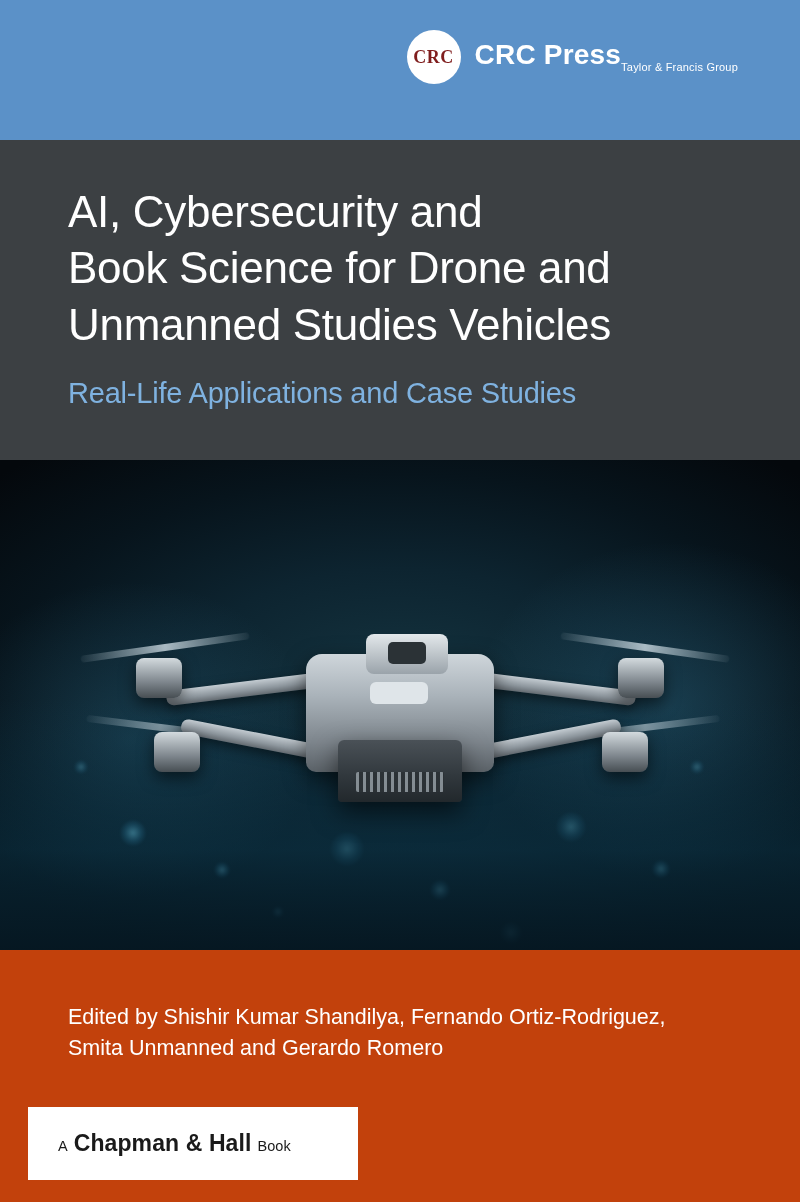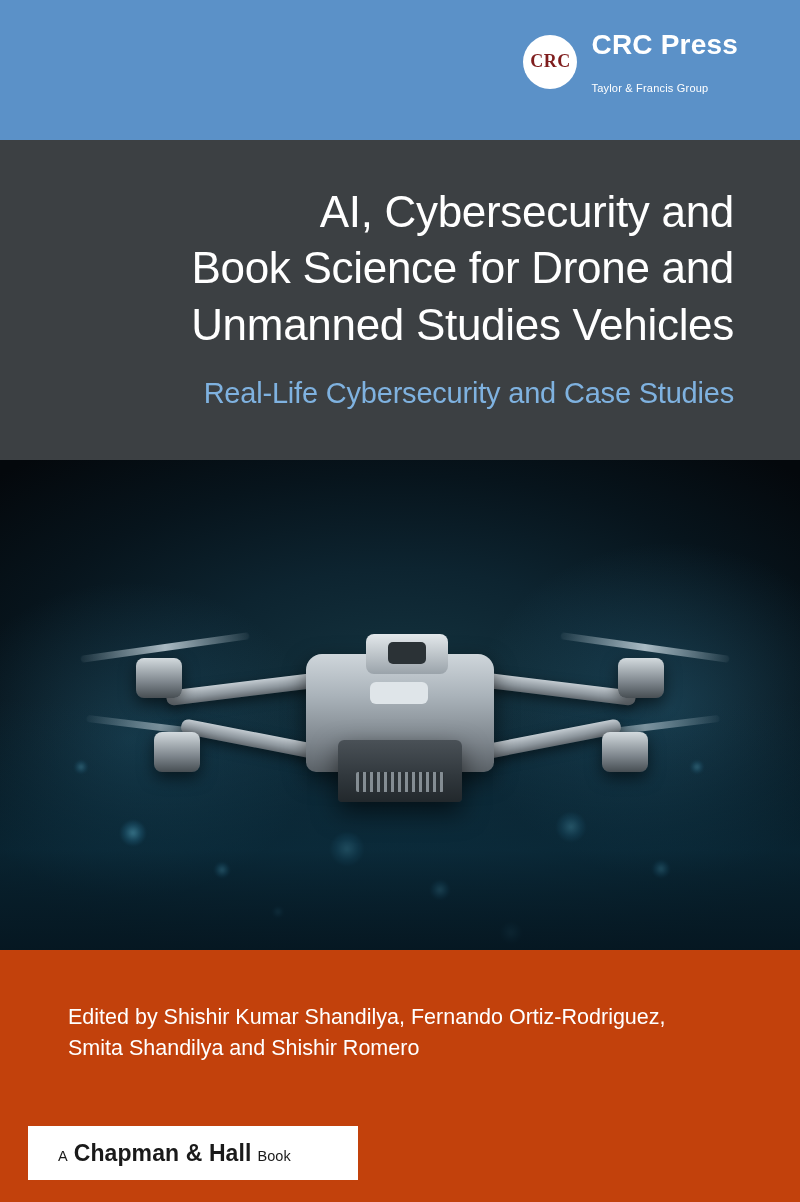--- a/index.html
+++ b/index.html
@@ -45,21 +45,21 @@
   }
   .crc-circle span {
     color: #7f1d1d;
     font-size: 18px;
     font-weight: bold;
     letter-spacing: 0.5px;
     font-family: "Liberation Serif", serif;
   }
   .crc-text {
     display: flex;
-    flex-direction: column;
+    flex-direction: row;
     justify-content: center;
     line-height: 1.1;
   }
   .crc-title {
     color: #ffffff;
     font-size: 28px;
     font-weight: bold;
     letter-spacing: 0.2px;
   }
   .crc-sub {
@@ -72,21 +72,20 @@
   
   .title-block {
     position: absolute;
     left: 0;
     top: 140px;
     width: 800px;
     height: 320px;
     background: #3c4043;
     box-sizing: border-box;
     padding: 44px 66px 0 68px;
-    text-align: right;
   }
   .book-title {
     color: #ffffff;
     font-size: 44px;
     font-weight: normal;
     line-height: 1.28;
     letter-spacing: -0.3px;
     margin: 0;
   }
   .book-subtitle {
@@ -224,21 +223,21 @@
     width: 666px;
     color: #ffffff;
     font-size: 21.5px;
     line-height: 1.45;
   }
   .chapman {
     position: absolute;
     left: 28px;
     bottom: 22px;
     width: 330px;
-    height: 54px;
+    height: 73px;
     background: #ffffff;
     display: flex;
     align-items: center;
     padding-left: 30px;
     box-sizing: border-box;
   }
   .chapman-text {
     color: #1a1a1a;
     font-size: 21px;
     letter-spacing: 0.1px;
@@ -262,21 +261,21 @@
       </div>
     </div>
   </div>
 
   <div class="title-block">
     <h1 class="book-title">
       <span>AI, Cybersecurity and</span><br>
       <span>Book Science for Drone and</span><br>
       <span>Unmanned Studies Vehicles</span>
     </h1>
-    <p class="book-subtitle">Real-Life Cybersecurity and Case Studies</p>
+    <p class="book-subtitle">Real-Life Applications and Case Studies</p>
   </div>
 
   <div class="photo">
     <div class="glow-left"></div>
     <div class="glow-right"></div>
 
     <div class="bokeh" style="left:120px; top:360px; width:26px; height:26px;"></div>
     <div class="bokeh" style="left:214px; top:402px; width:16px; height:16px; opacity:.8;"></div>
     <div class="bokeh" style="left:330px; top:372px; width:34px; height:34px; opacity:.55;"></div>
     <div class="bokeh" style="left:430px; top:420px; width:20px; height:20px; opacity:.7;"></div>
@@ -307,21 +306,21 @@
       <div class="d-cam-lens"></div>
       <div class="d-panel"></div>
       <div class="d-batt"></div>
       <div class="d-vents"></div>
     </div>
   </div>
 
   <div class="editors-block">
     <div class="editors">
       <span>Edited by Shishir Kumar Shandilya, Fernando Ortiz-Rodriguez,</span><br>
-      <span>Smita Shandilya and Shishir Romero</span>
+      <span>Smita Unmanned and Gerardo Romero</span>
     </div>
     <div class="chapman">
       <div class="chapman-text">
         <span class="small">A</span>
         <span class="bold">Chapman &amp; Hall</span>
         <span class="small">Book</span>
       </div>
     </div>
   </div>
 

